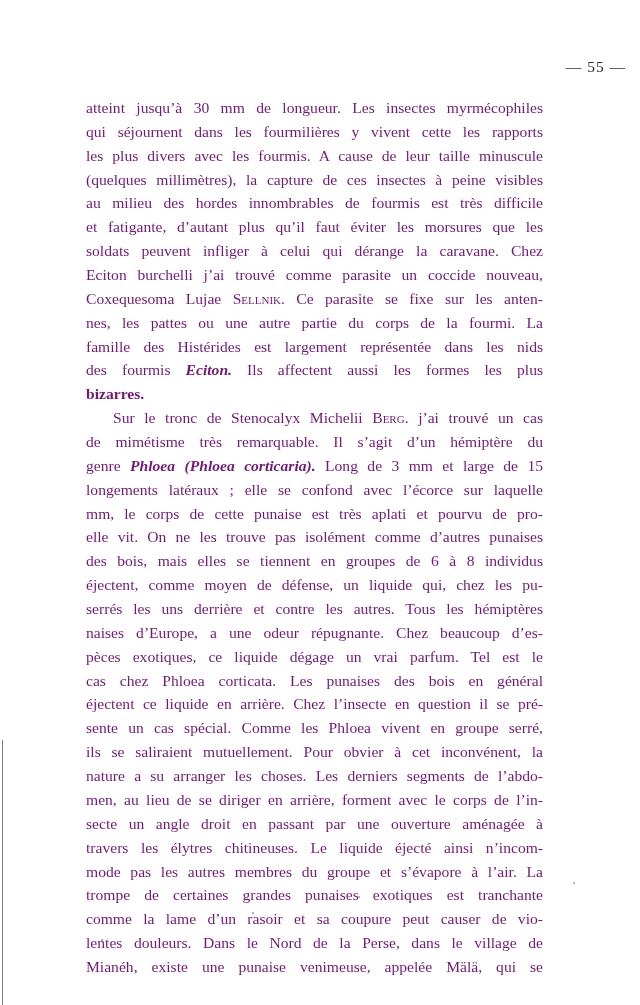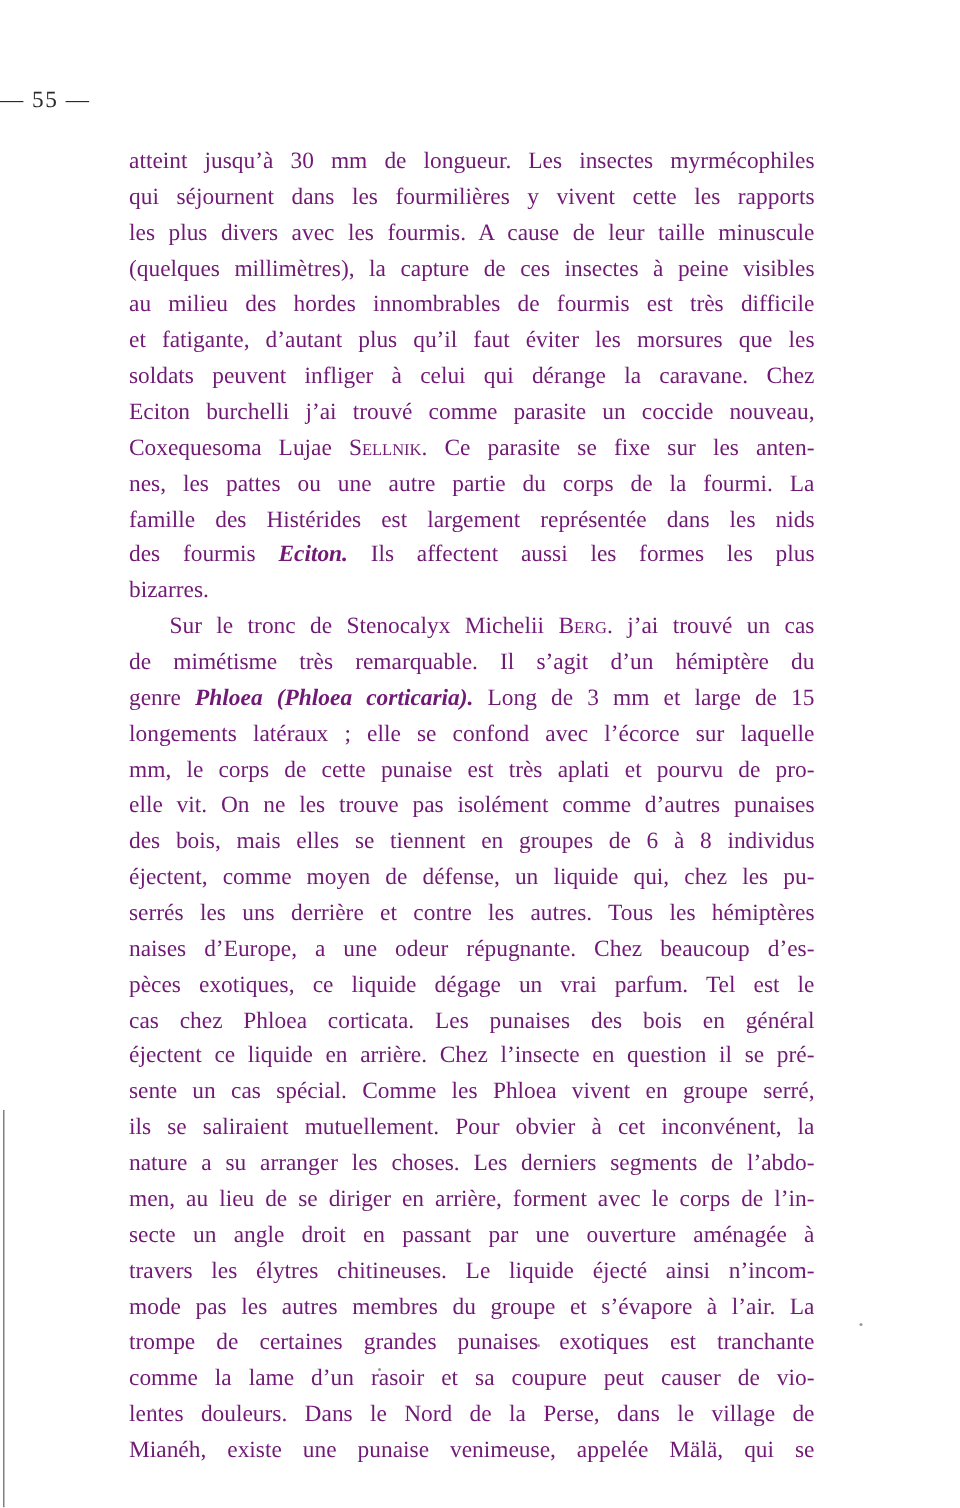--- a/index.html
+++ b/index.html
@@ -22,21 +22,21 @@
     width: 1px;
     height: 265px;
     background: #555;
     opacity: 0.75;
   }
   .page-number {
     position: absolute;
     top: 58px;
     left: 0;
     width: 626px;
-    text-align: left;
+    text-align: right;
     font-size: 15.5px;
     letter-spacing: 1px;
     color: #2a2a2a;
   }
   .text-block {
     position: absolute;
     left: 86px;
     top: 96px;
     width: 457px;
   }
@@ -46,20 +46,21 @@
     line-height: 23.87px;
     font-size: 15.6px;
     white-space: nowrap;
     text-align: justify;
     text-align-last: justify;
     color: #701a75;
   }
   .line.last {
     text-align: left;
     text-align-last: left;
+    font-weight: bold;
   }
   .line.indent {
     padding-left: 27px;
   }
   .seg-italic {
   }
   .seg-italic-bold {
     font-style: italic;
     font-weight: bold;
   }

